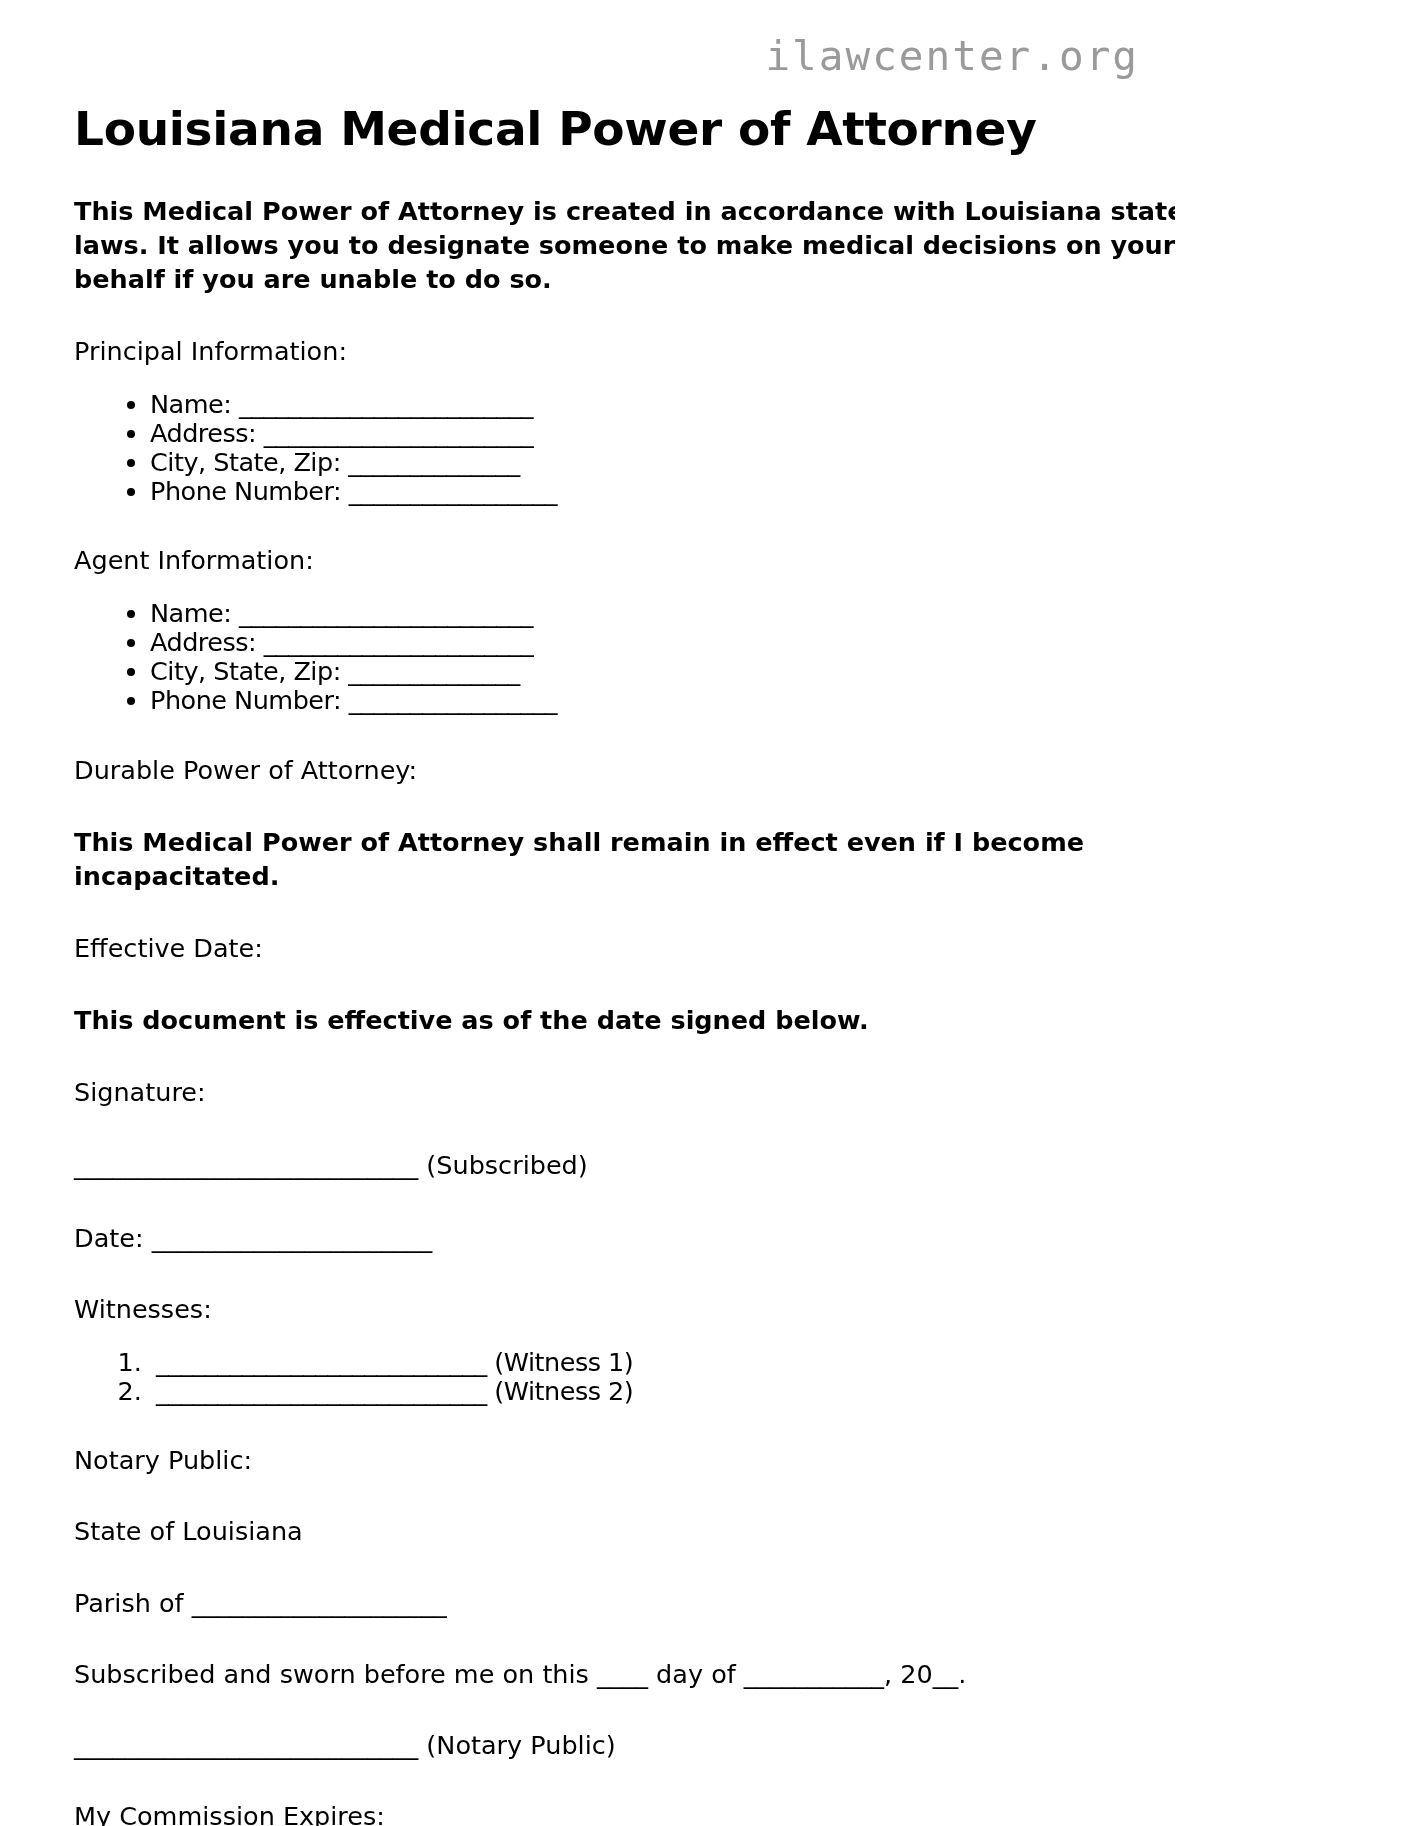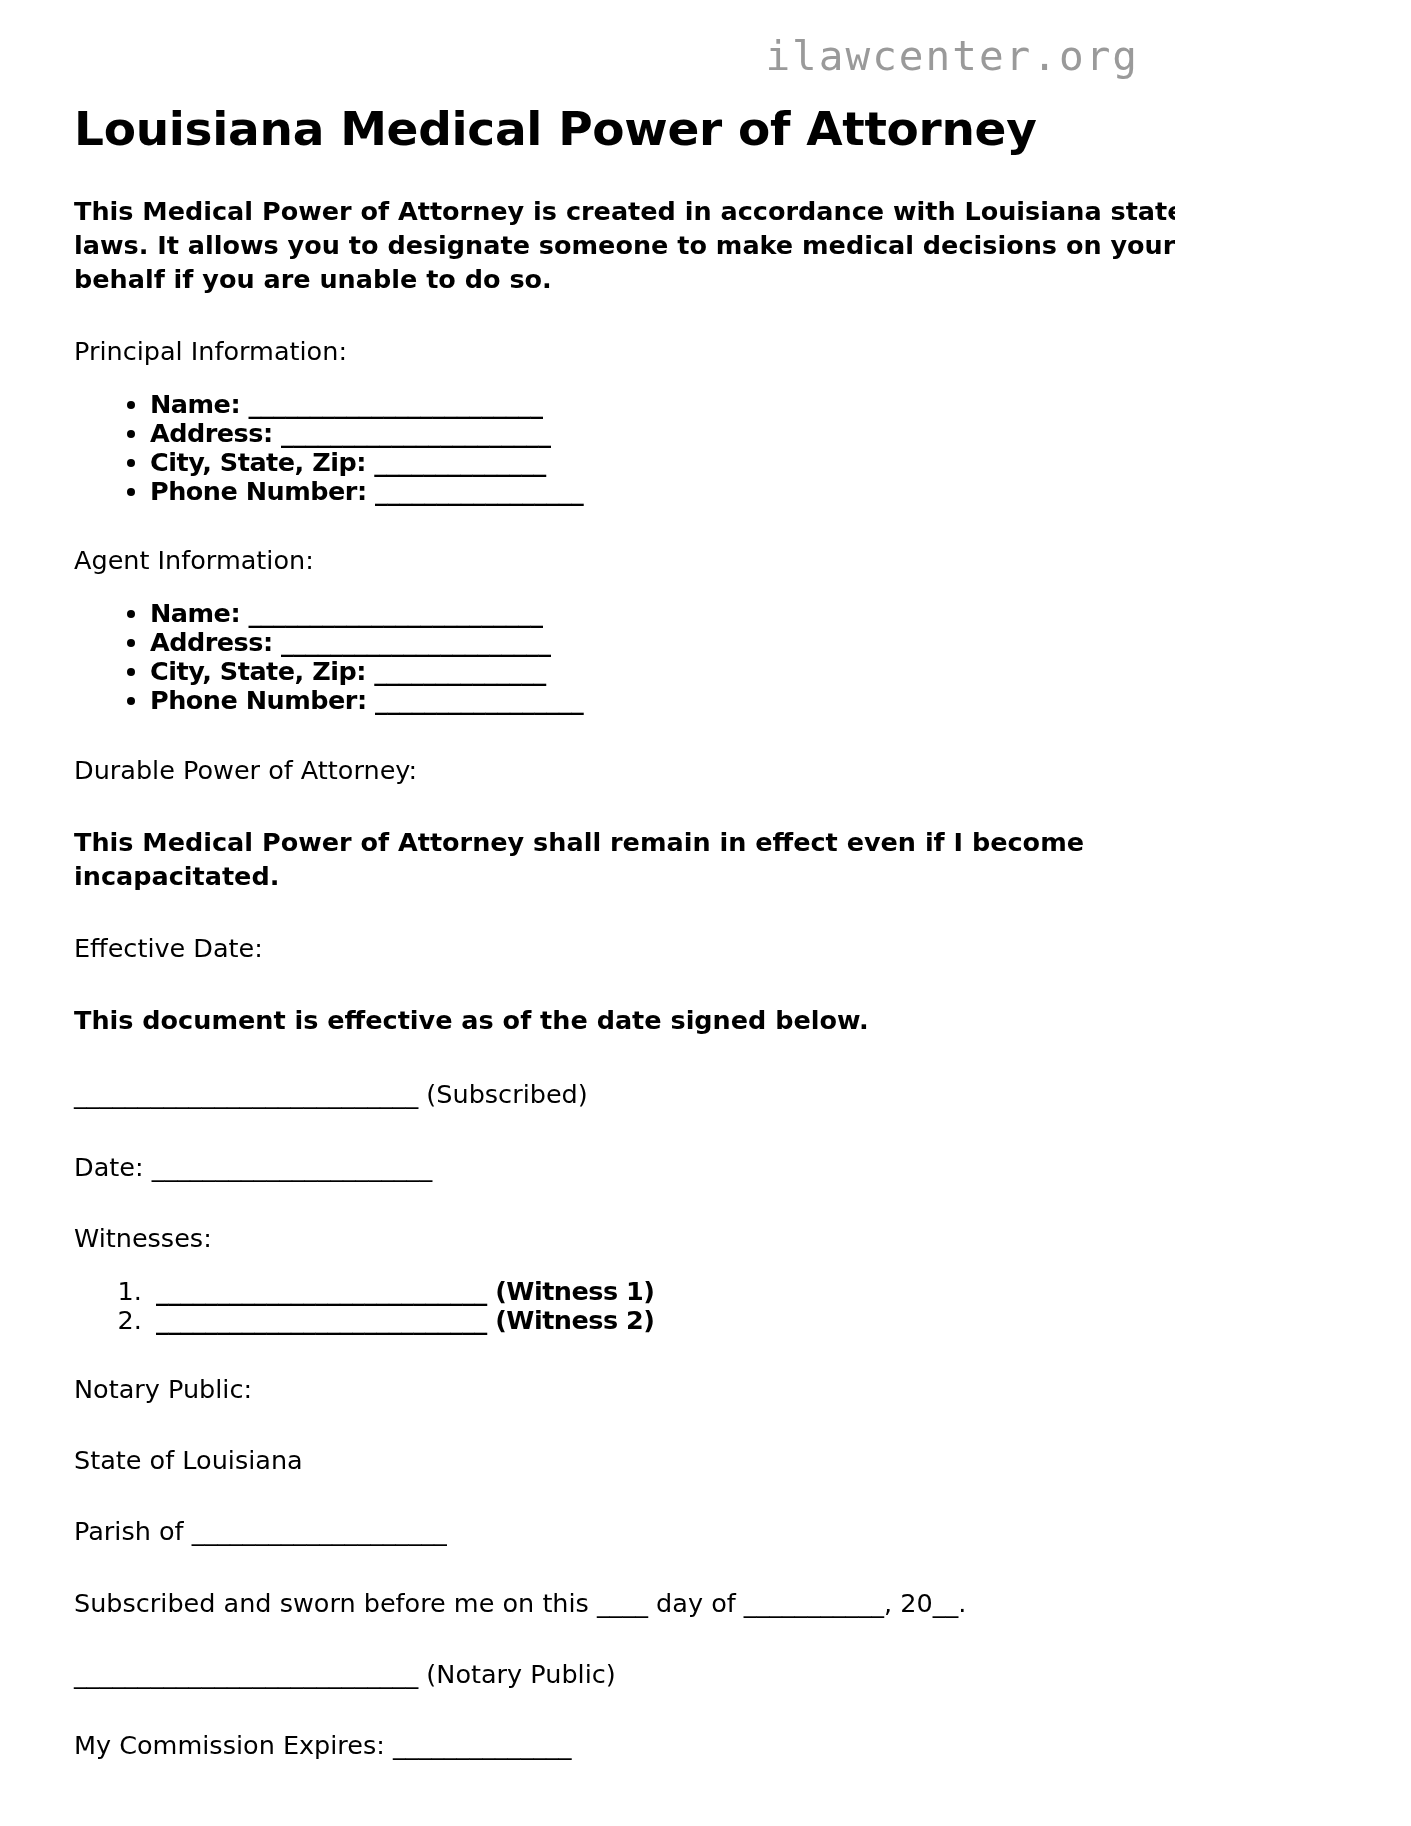--- a/index.html
+++ b/index.html
@@ -67,21 +67,20 @@
   ul.field-list li, ol.field-list li {
     font-size: 25.5px;
     line-height: 1.14;
     margin: 0;
     padding: 0;
     white-space: nowrap;
   }
   ol.field-list li { padding-left: 6px; }
   .blank {
     letter-spacing: -0.5px;
-    font-weight: bold;
   }
   .sig-line {
     font-size: 25.5px;
     line-height: 1.3;
     margin: 40px 0 0 0;
     white-space: nowrap;
   }
   .note-line {
     font-size: 25.5px;
     line-height: 1.3;
@@ -116,20 +115,21 @@
       <li><span class="blank">City, State, Zip: ______________</span></li>
       <li><span class="blank">Phone Number: _________________</span></li>
     </ul>
 
     <h2 class="section-head">Durable Power of Attorney:</h2>
     <p class="body-text">This Medical Power of Attorney shall remain in effect even if I become incapacitated.</p>
 
     <h2 class="section-head">Effective Date:</h2>
     <p class="body-text">This document is effective as of the date signed below.</p>
 
+    <h2 class="section-head">Signature:</h2>
     <div class="sig-line">___________________________ (Subscribed)</div>
     <div class="sig-line">Date: ______________________</div>
 
     <h2 class="section-head">Witnesses:</h2>
     <ol class="field-list">
       <li><span class="blank">___________________________ (Witness 1)</span></li>
       <li><span class="blank">___________________________ (Witness 2)</span></li>
     </ol>
 
     <h2 class="section-head">Notary Public:</h2>

